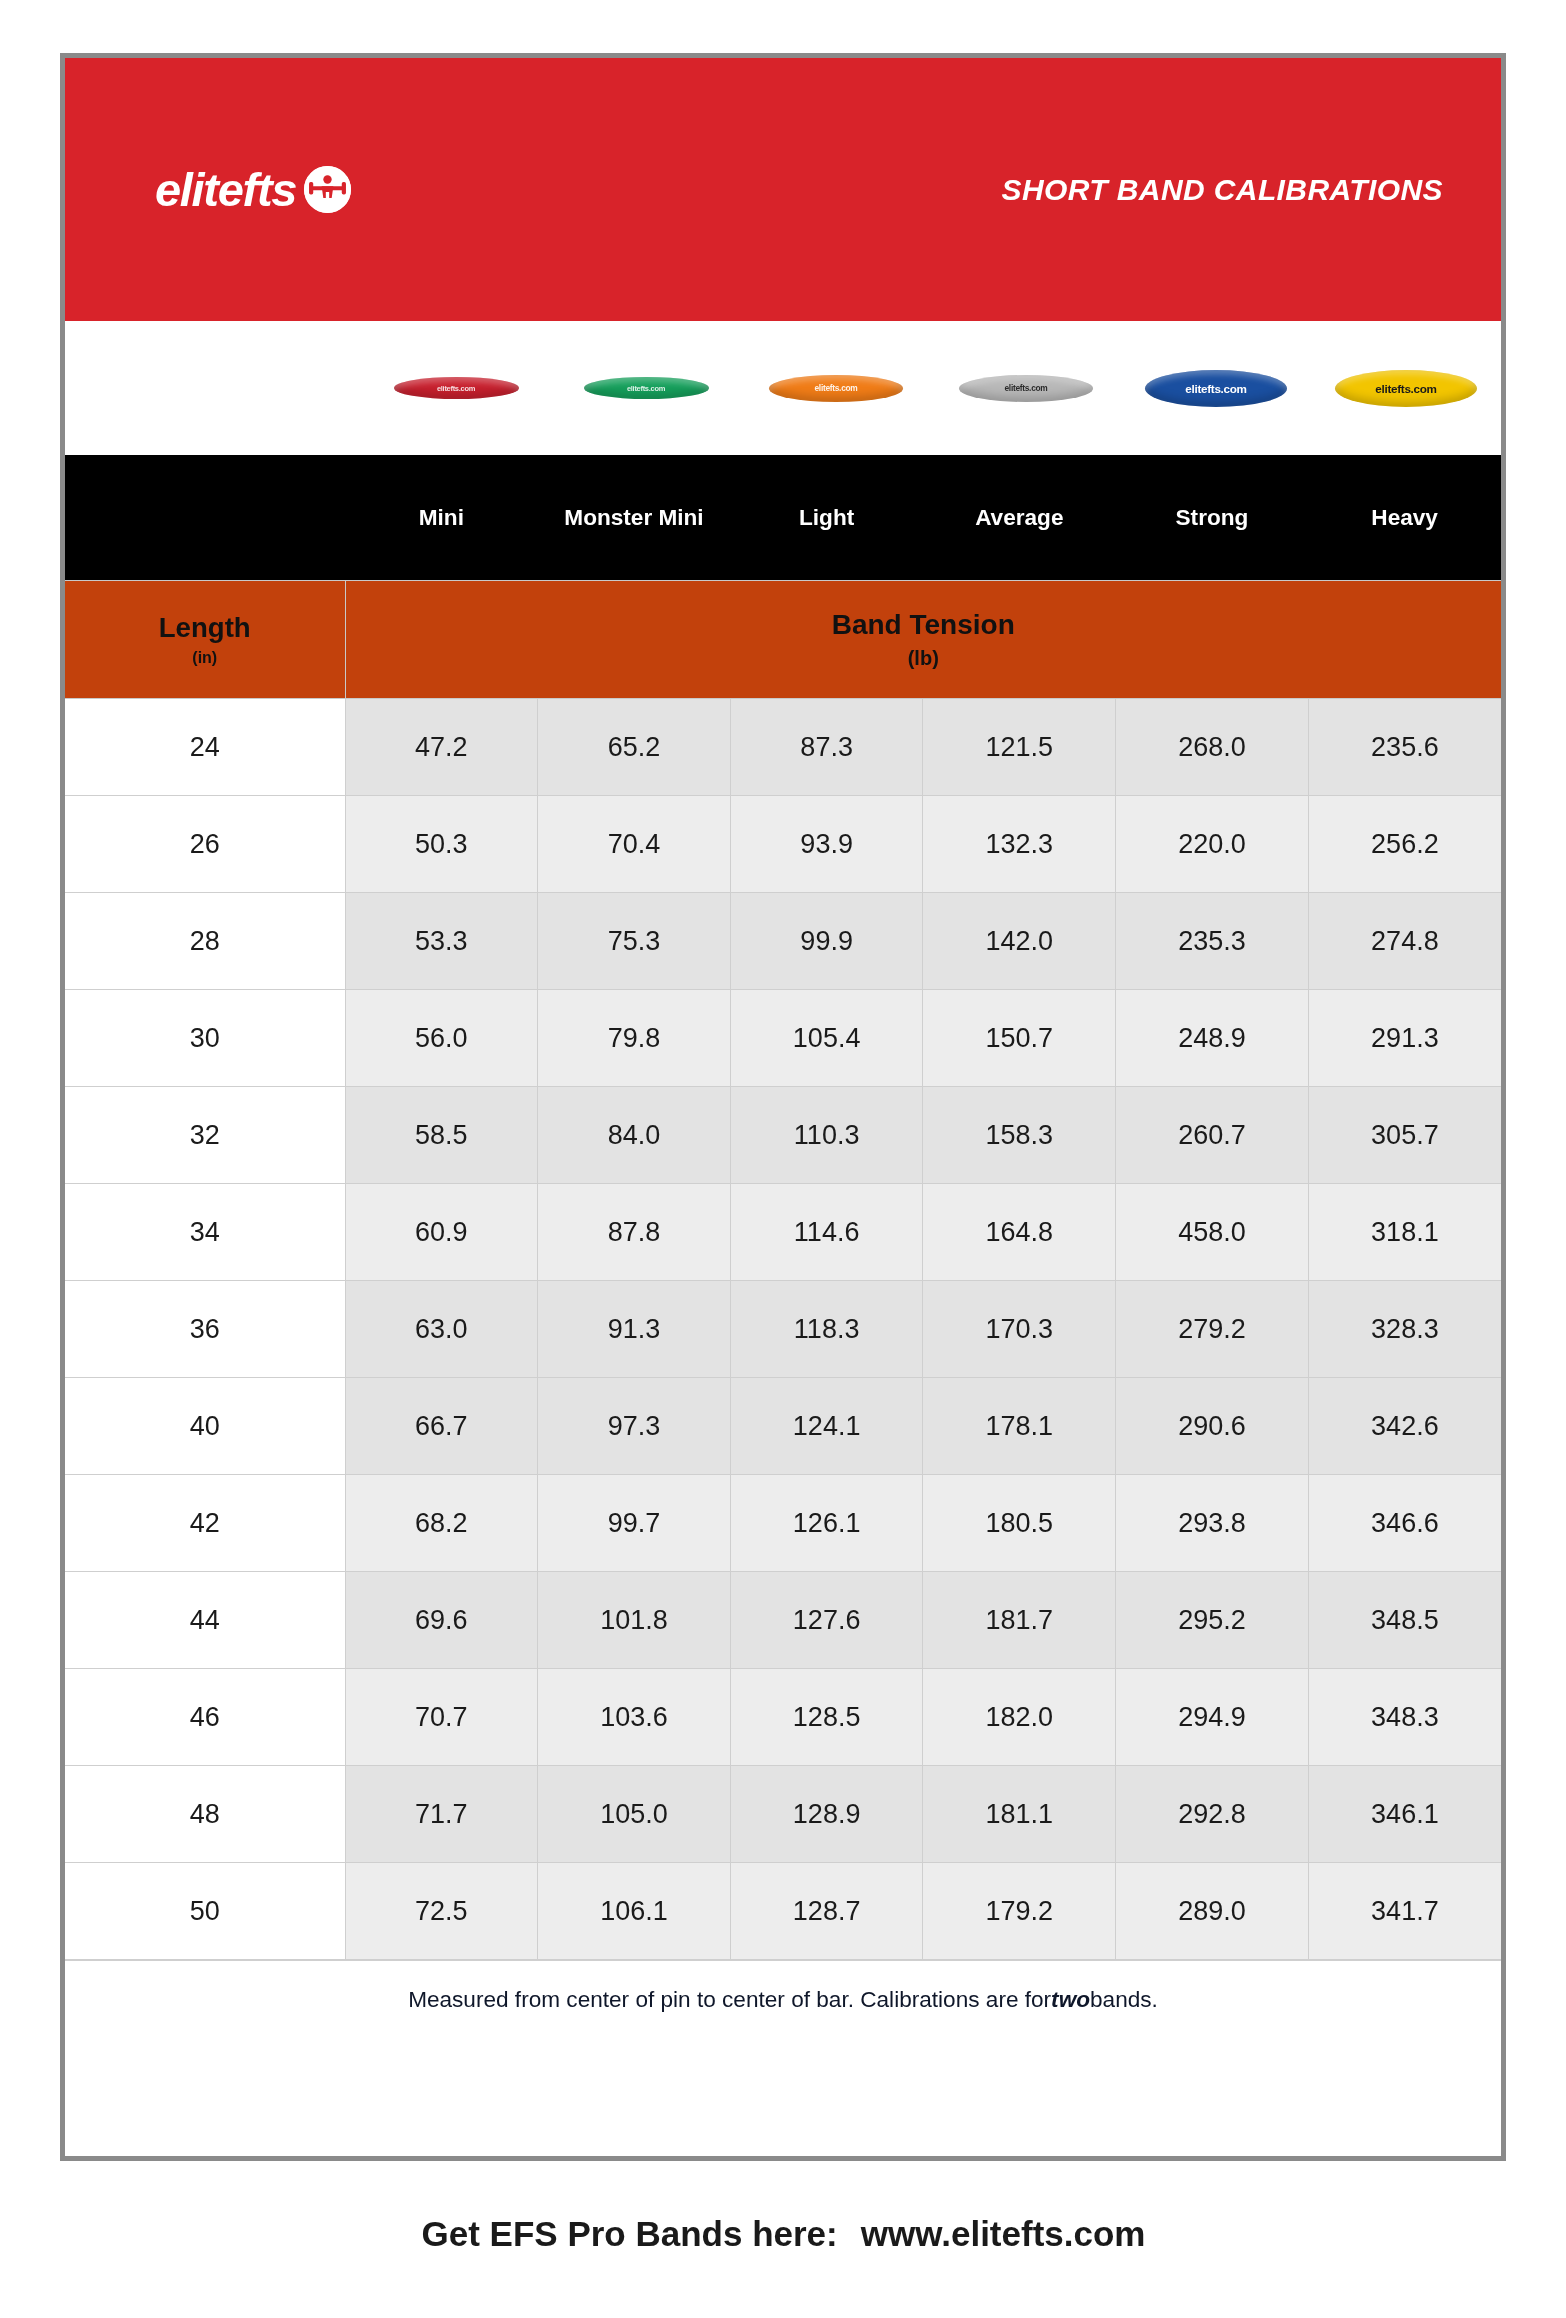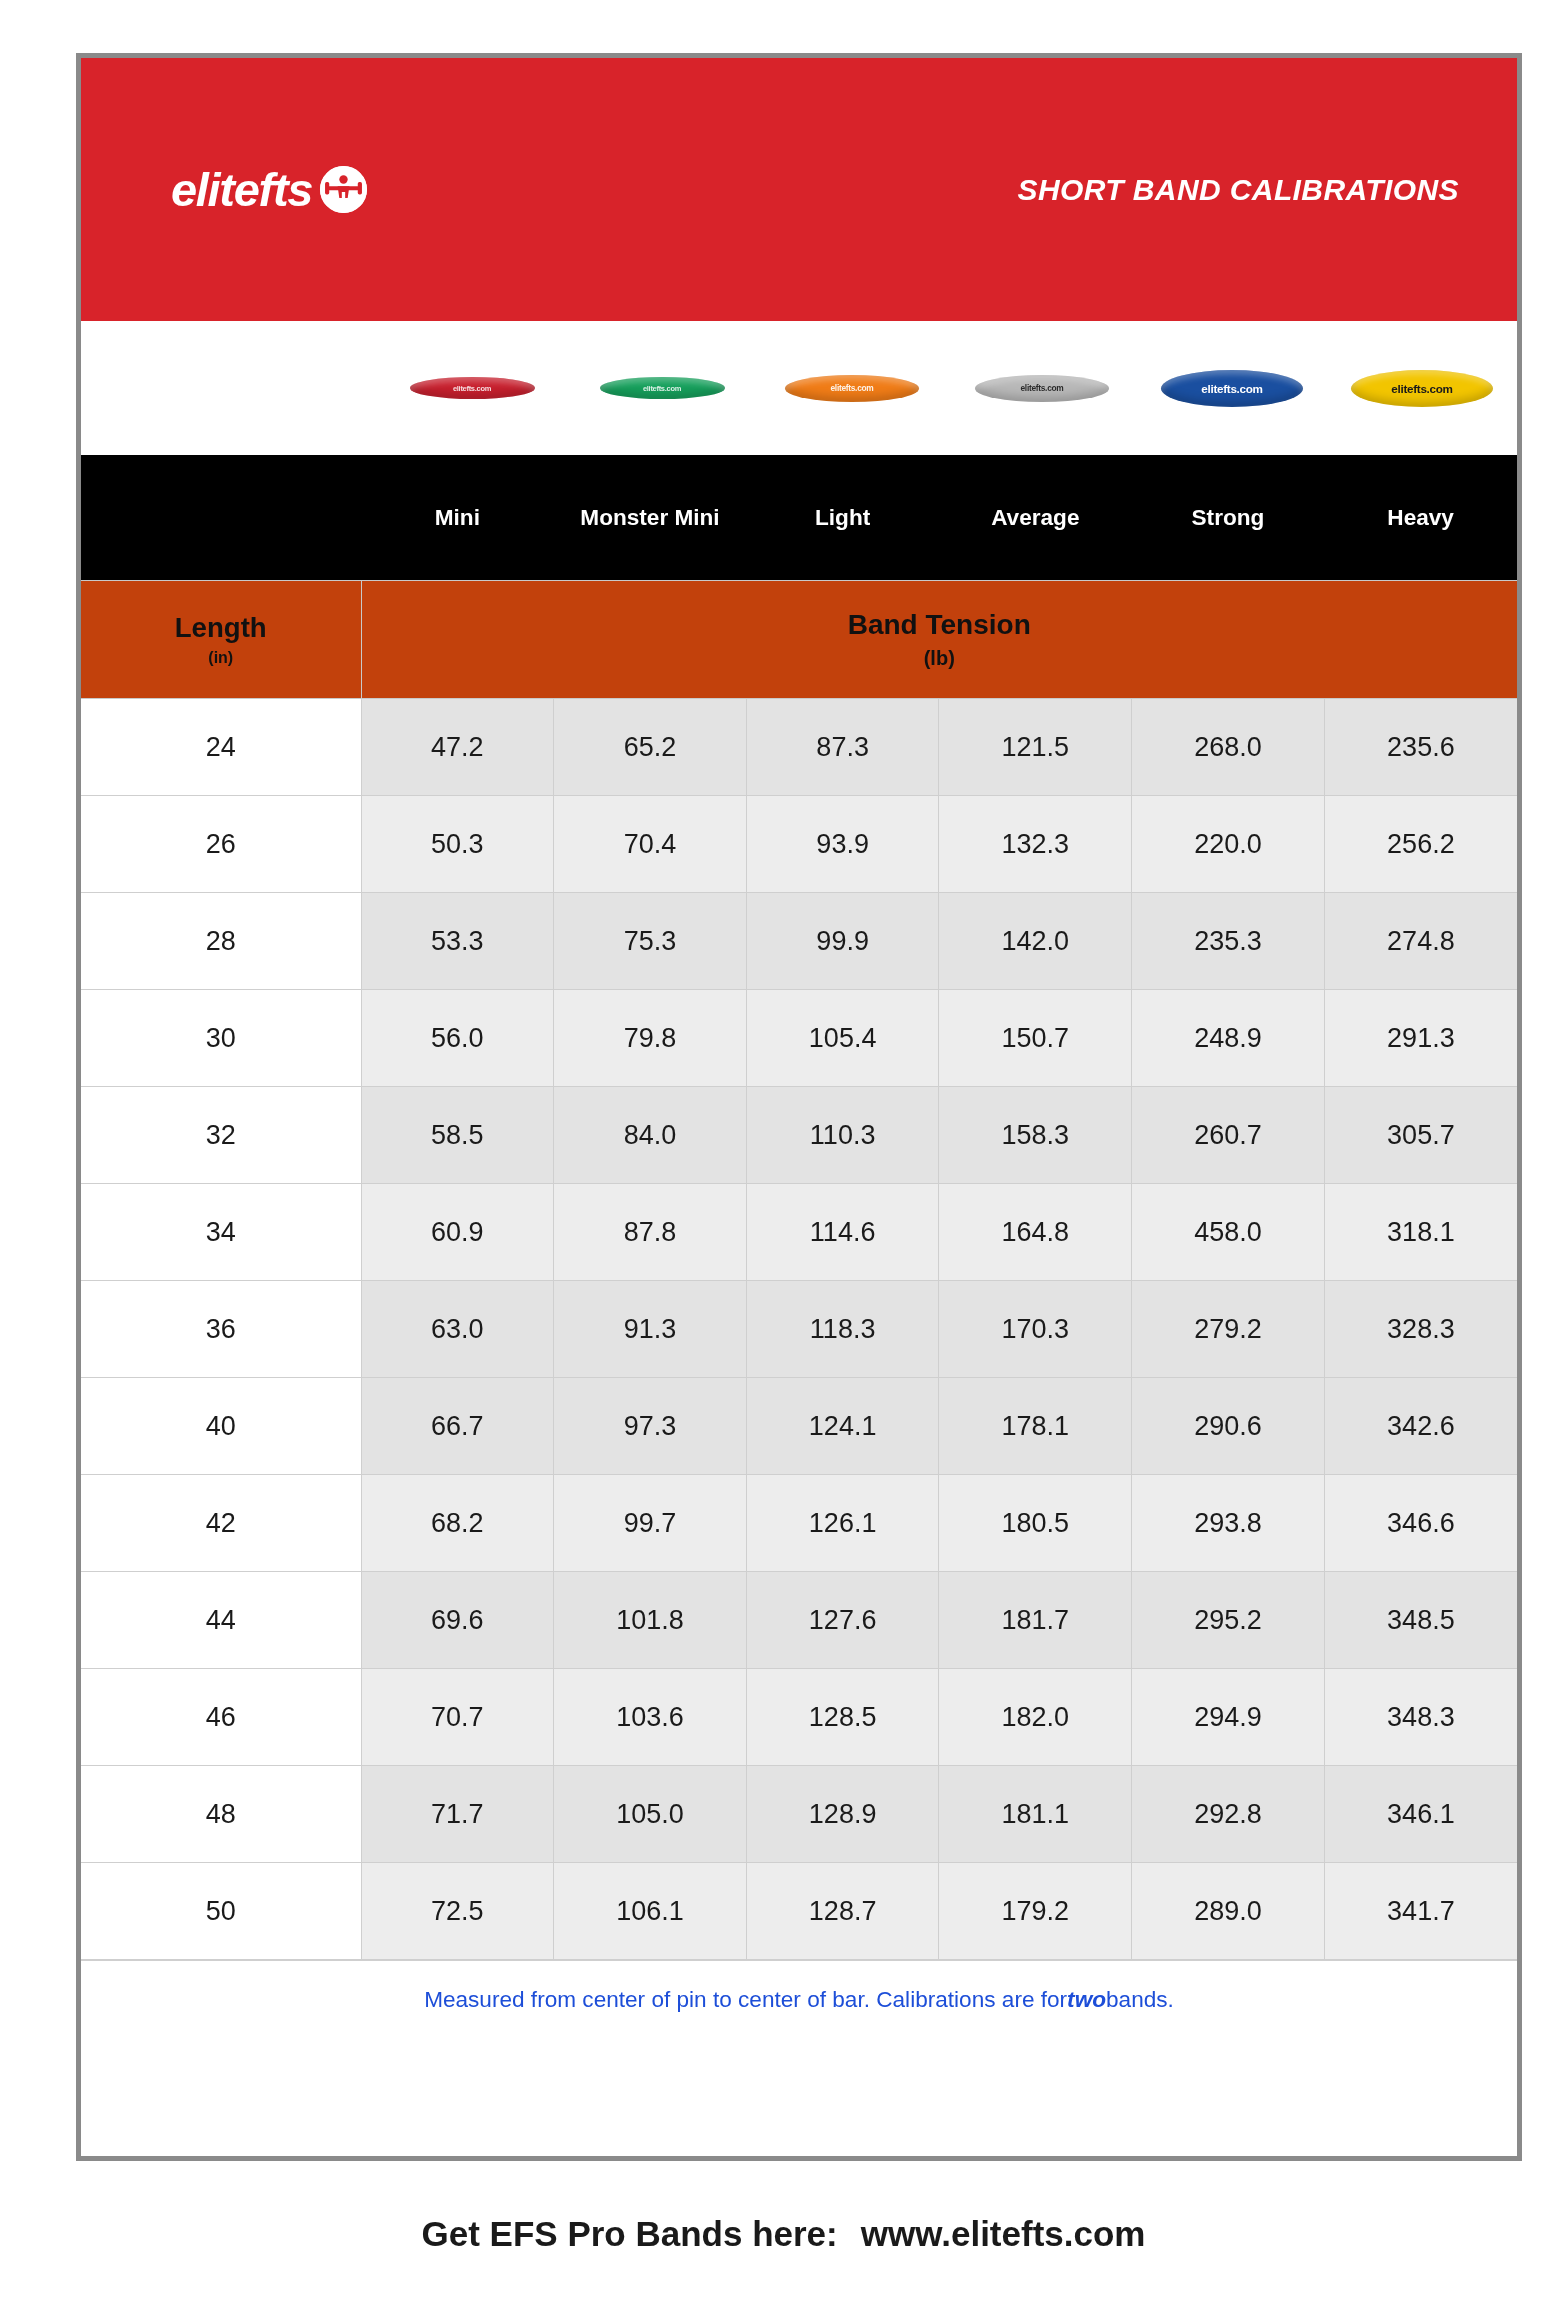--- a/index.html
+++ b/index.html
@@ -17,21 +17,21 @@
   .page {
     width: 1567px;
     height: 2319px;
     position: relative;
     background: #ffffff;
     box-sizing: border-box;
   }
 
   .poster {
     position: absolute;
-    left: 76px;
+    left: 60px;
     top: 53px;
     width: 1446px;
     height: 2108px;
     border: 5.8px solid #8a8a8a;
     background: #ffffff;
     box-sizing: border-box;
     overflow: hidden;
   }
 
   
@@ -196,21 +196,21 @@
     background: #ededed;
   }
 
   .footnote {
     border-top: 1.7px solid #cfcfcf;
     height: 77px;
     display: flex;
     align-items: center;
     justify-content: center;
     font-size: 22.6px;
-    color: #1d4ed8;
+    color: #0f172a;
     background: #ffffff;
   }
   .footnote em { font-style: italic; font-weight: bold; }
 
   .cta {
     position: absolute;
     left: 0;
     top: 2214px;
     width: 1567px;
     text-align: center;

